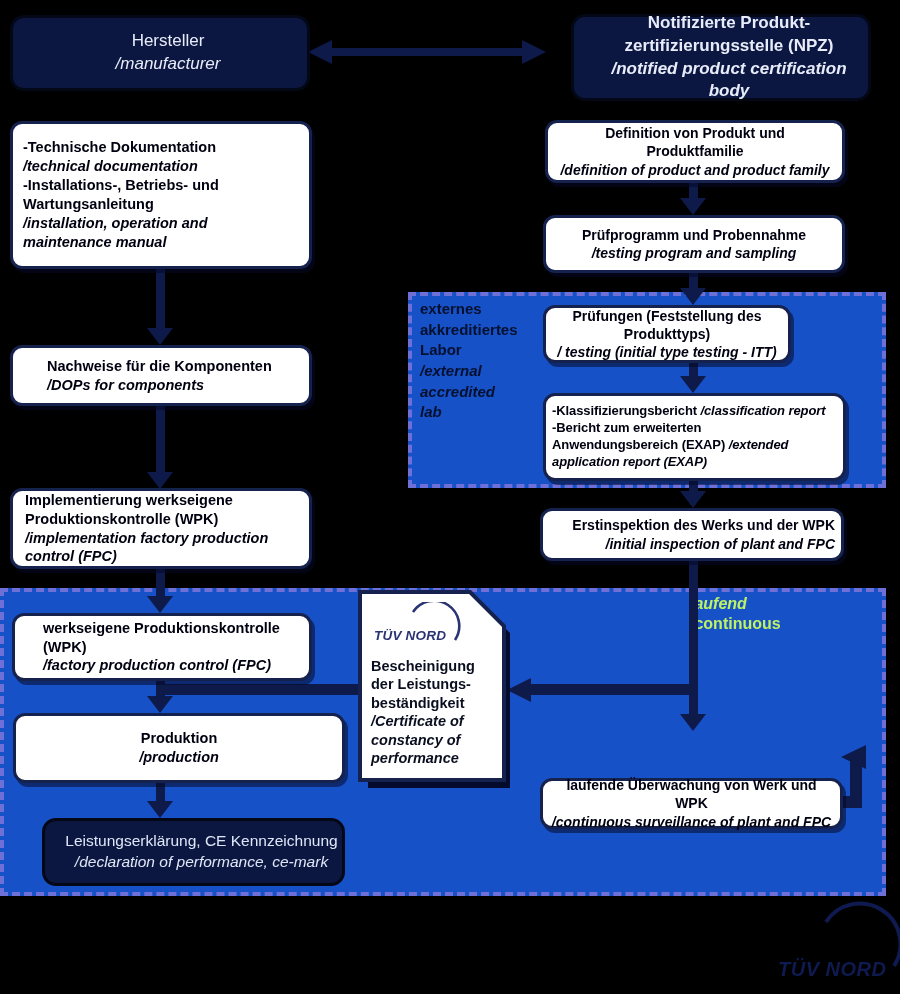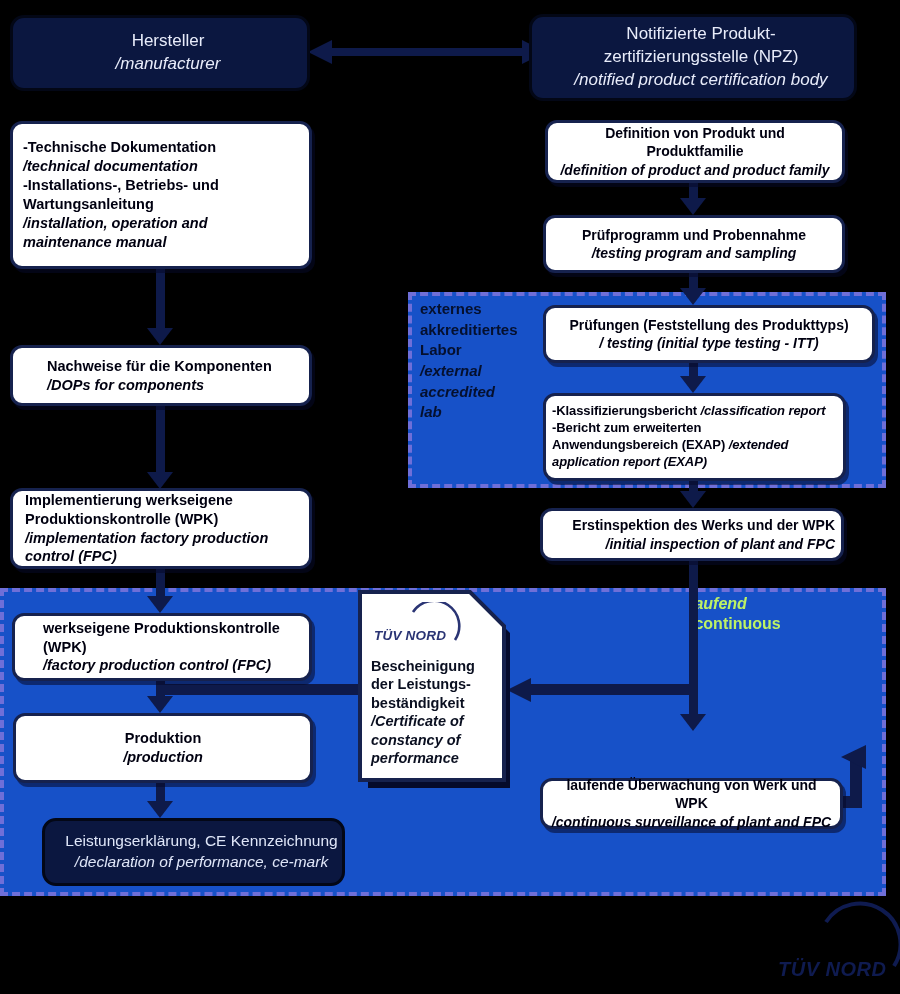--- a/index.html
+++ b/index.html
@@ -82,21 +82,21 @@
 
   <div class="abs hs" style="left:692px;top:781px;width:12px;height:26px;"></div>
   <div class="abs hs" style="left:692px;top:796px;width:170px;height:12px;"></div>
   <div class="abs hs" style="left:850px;top:756px;width:12px;height:52px;"></div>
   <div class="abs head-left" style="left:841px;top:745px;border-right-width:25px;"></div>
 
   <div class="abs navy-box" style="left:10px;top:15px;width:300px;height:76px;">
     <div>Hersteller</div>
     <div class="en">/manufacturer</div>
   </div>
-  <div class="abs navy-box" style="left:529px;top:14px;width:328px;height:87px;">
+  <div class="abs navy-box" style="left:571px;top:14px;width:300px;height:87px;font-weight:bold;">
     <div class="pre">Notifizierte Produkt-
 zertifizierungsstelle (NPZ)</div>
     <div class="en">/notified product certification body</div>
   </div>
 
   <div class="abs box" style="left:10px;top:121px;width:302px;height:148px;font-size:14.5px;">
     <div>-Technische Dokumentation</div>
     <div class="en">/technical documentation</div>
     <div class="pre">-Installations-, Betriebs- und
 Wartungsanleitung</div>
@@ -107,38 +107,38 @@
     <div class="en">/DOPs for components</div>
   </div>
   <div class="abs box" style="left:10px;top:488px;width:302px;height:81px;padding-left:12px;font-size:14.5px;">
     <div>Implementierung werkseigene Produktionskontrolle (WPK)</div>
     <div class="en">/implementation factory production control (FPC)</div>
   </div>
   <div class="abs box" style="left:12px;top:613px;width:300px;height:68px;padding-left:28px;font-size:14.5px;">
     <div>werkseigene Produktionskontrolle (WPK)</div>
     <div class="en">/factory production control (FPC)</div>
   </div>
-  <div class="abs box center" style="left:13px;top:713px;width:300px;height:70px;font-size:14.5px;">
+  <div class="abs box center" style="left:13px;top:713px;width:332px;height:70px;font-size:14.5px;">
     <div>Produktion</div>
     <div class="en">/production</div>
   </div>
   <div class="abs navy-box" style="left:10px;top:818px;width:303px;height:68px;font-size:15.5px;color:#dfe6f8;margin-left:32px;">
     <div>Leistungserklärung, CE Kennzeichnung</div>
     <div class="en">/declaration of performance, ce-mark</div>
   </div>
 
   <div class="abs box center" style="left:545px;top:120px;width:300px;height:63px;">
     <div>Definition von Produkt und Produktfamilie</div>
     <div class="en">/definition of product and product family</div>
   </div>
   <div class="abs box center" style="left:543px;top:215px;width:302px;height:58px;">
     <div>Prüfprogramm und Probennahme</div>
     <div class="en">/testing program and sampling</div>
   </div>
-  <div class="abs box center" style="left:543px;top:305px;width:332px;height:58px;">
+  <div class="abs box center" style="left:543px;top:305px;width:248px;height:58px;">
     <div>Prüfungen (Feststellung des Produkttyps)</div>
     <div class="en">/ testing (initial type testing - ITT)</div>
   </div>
   <div class="abs box" id="klass" style="left:543px;top:393px;width:303px;height:88px;font-size:13px;padding:8px 6px;">
     <div class="ln">
       <span>-Klassifizierungsbericht</span><span class="en"> /classification report</span>
     </div>
     <div class="ln">
       <span>-Bericht zum erweiterten</span>
     </div>

